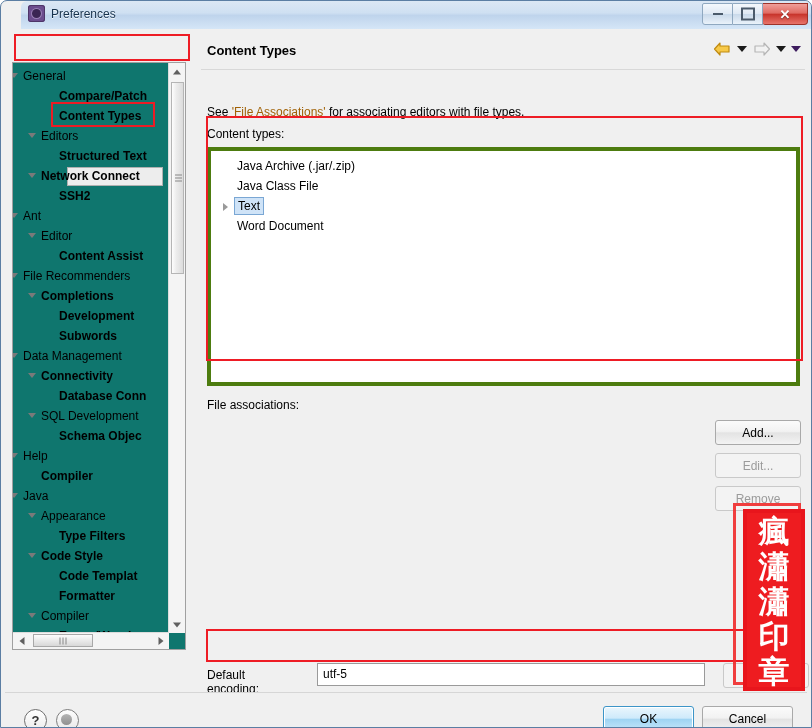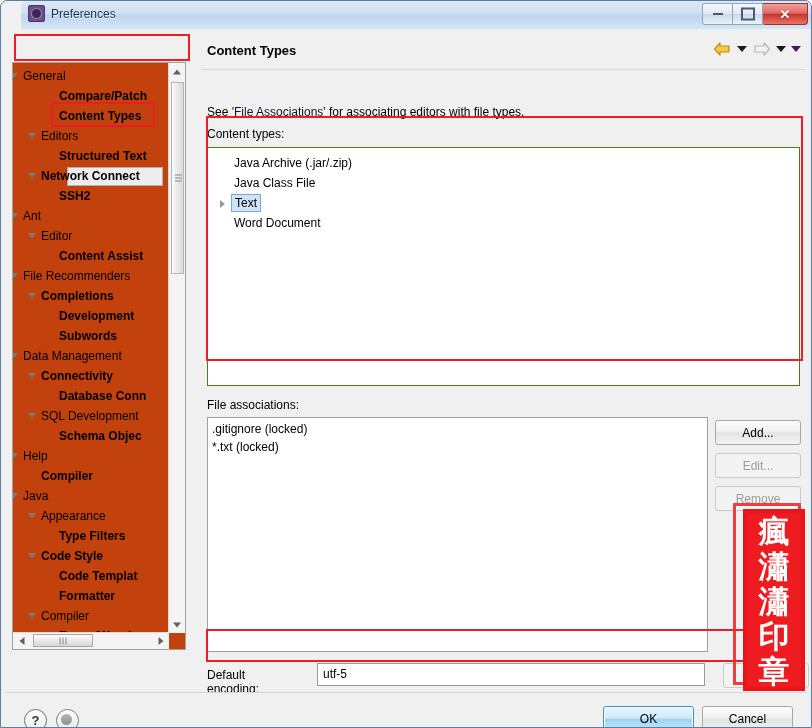--- a/index.html
+++ b/index.html
@@ -85,21 +85,21 @@
   }
   #filter-clear .body {
     position:absolute; left:2px; top:1px; width:8px; height:12px;
     background: linear-gradient(to bottom right, #ffffff 0%, #d8d8d8 60%, #b0b0b0 100%);
     border: 1px solid #8e8e8e; transform: skewX(-14deg);
   }
   #filter-clear .line { position:absolute; left:1px; bottom:0; width:13px; height:1px; background:#8e8e8e; }
 
   #tree-panel {
     position: absolute; left: 5px; top: 31px; width: 174px; height: 588px;
-    background: #c2410c; border: 1px solid #a0a0a0; box-sizing: border-box;
+    background: #0f766e; border: 1px solid #a0a0a0; box-sizing: border-box;
     overflow: hidden;
   }
   .tree-row { position: absolute; left: 0; height: 20px; white-space: nowrap; font-size: 12px; color: #000; }
   .tree-arrow {
     position: absolute; left: -13px; top: 6px; width: 0; height: 0;
     border-left: 4px solid transparent; border-right: 4px solid transparent;
     border-top: 5px solid #7a7a7a;
   }
   .tree-label { position: absolute; left: 0; top: 2px; }
   .tree-label.bold { font-weight: bold; }
@@ -147,26 +147,26 @@
     position: absolute; left: 8px; top: 12px; font-size: 13px; font-weight: bold; color: #000;
   }
   #title-rule { position: absolute; left: 2px; top: 38px; right: 2px; height: 1px; background: #d8d8d8; }
   #nav-icons { position: absolute; right: 6px; top: 10px; display: flex; align-items: center; gap: 5px; }
   .arrow-ico { width: 19px; height: 16px; position: relative; }
   .arrow-ico svg { position: absolute; left: 0; top: 0; }
   .caret-ico { width: 0; height: 0; border-left: 5px solid transparent; border-right: 5px solid transparent; border-top: 6px solid #1a1a1a; }
   .caret-ico.purple { border-top-color: #3d1c5e; }
 
   #see-line { position: absolute; left: 8px; top: 74px; font-size: 12px; color: #000; }
-  #see-link { color: #0f172a; cursor: pointer; }
+  #see-link { color: #a16207; cursor: pointer; }
   #ct-label { position: absolute; left: 8px; top: 96px; font-size: 12px; color: #000; }
 
   #ct-list {
     position: absolute; left: 8px; top: 116px; width: 593px; height: 239px;
-    background: #ffffff; border: 1px solid #4d7c0f; box-sizing: border-box; overflow: hidden;
+    background: #ffffff; border: 4px solid #4d7c0f; box-sizing: border-box; overflow: hidden;
   }
   .ct-row { position: absolute; left: 0; height: 19px; font-size: 12px; color: #000; }
   .ct-row .txt { position: absolute; left: 26px; top: 2px; white-space: nowrap; }
   .ct-row .expander {
     position: absolute; left: 12px; top: 6px; width: 0; height: 0;
     border-top: 4px solid transparent; border-bottom: 4px solid transparent; border-left: 5px solid #9a9a9a;
   }
   .ct-row.selected .txt {
     background: #cfe3f7; border: 1px solid #7aa7d4; padding: 0 3px; left: 23px; top: 0px;
     line-height: 16px; height: 16px; box-sizing: content-box;
@@ -478,24 +478,20 @@
           <div class="ct-row selected" style="top: 46px;">
             <span class="expander"></span>
             <span class="txt">Text</span>
           </div>
           <div class="ct-row" style="top: 66px;">
             <span class="txt">Word Document</span>
           </div>
         </div>
 
       <div id="fa-label">File associations:</div>
-      <div id="fa-list">
-          <div class="fa-row" style="top: 4px;">.gitignore (locked)</div>
-          <div class="fa-row" style="top: 22px;">*.txt (locked)</div>
-        </div>
 
       <div class="side-btn" id="btn-add" style="top: 389px;">
         <span>Add...</span>
       </div>
       <div class="side-btn disabled" id="btn-edit" style="top: 422px;">
         <span>Edit...</span>
       </div>
       <div class="side-btn disabled" id="btn-remove" style="top: 455px;">
         <span>Remove</span>
       </div>

